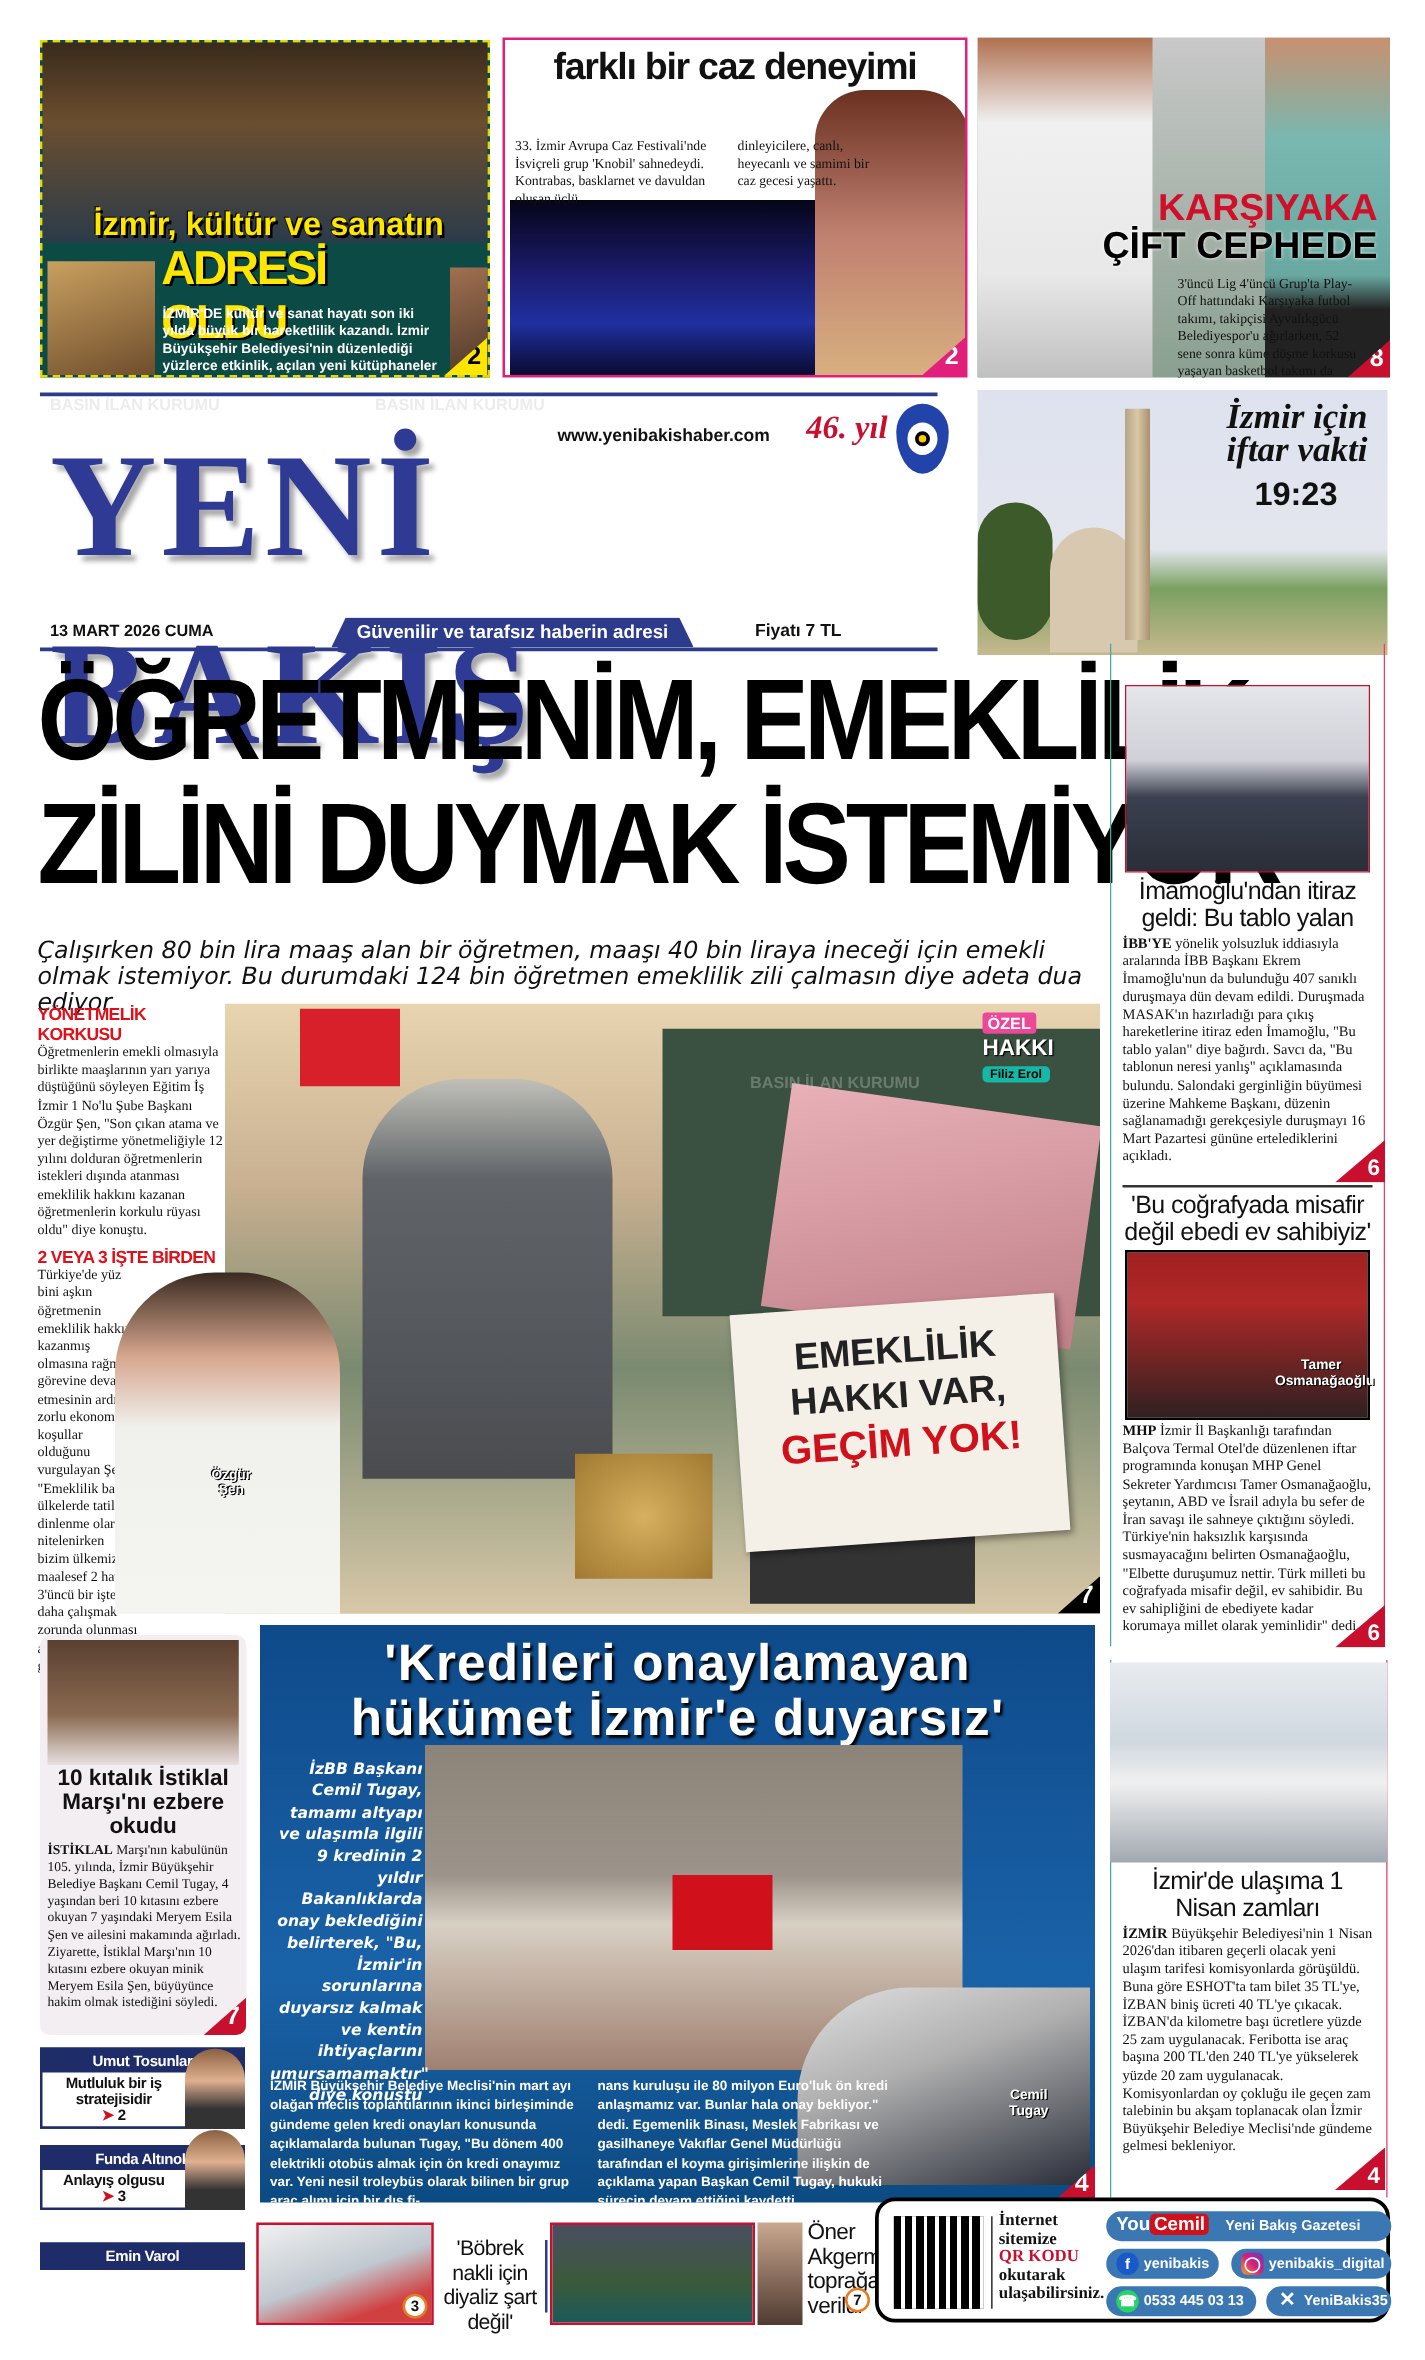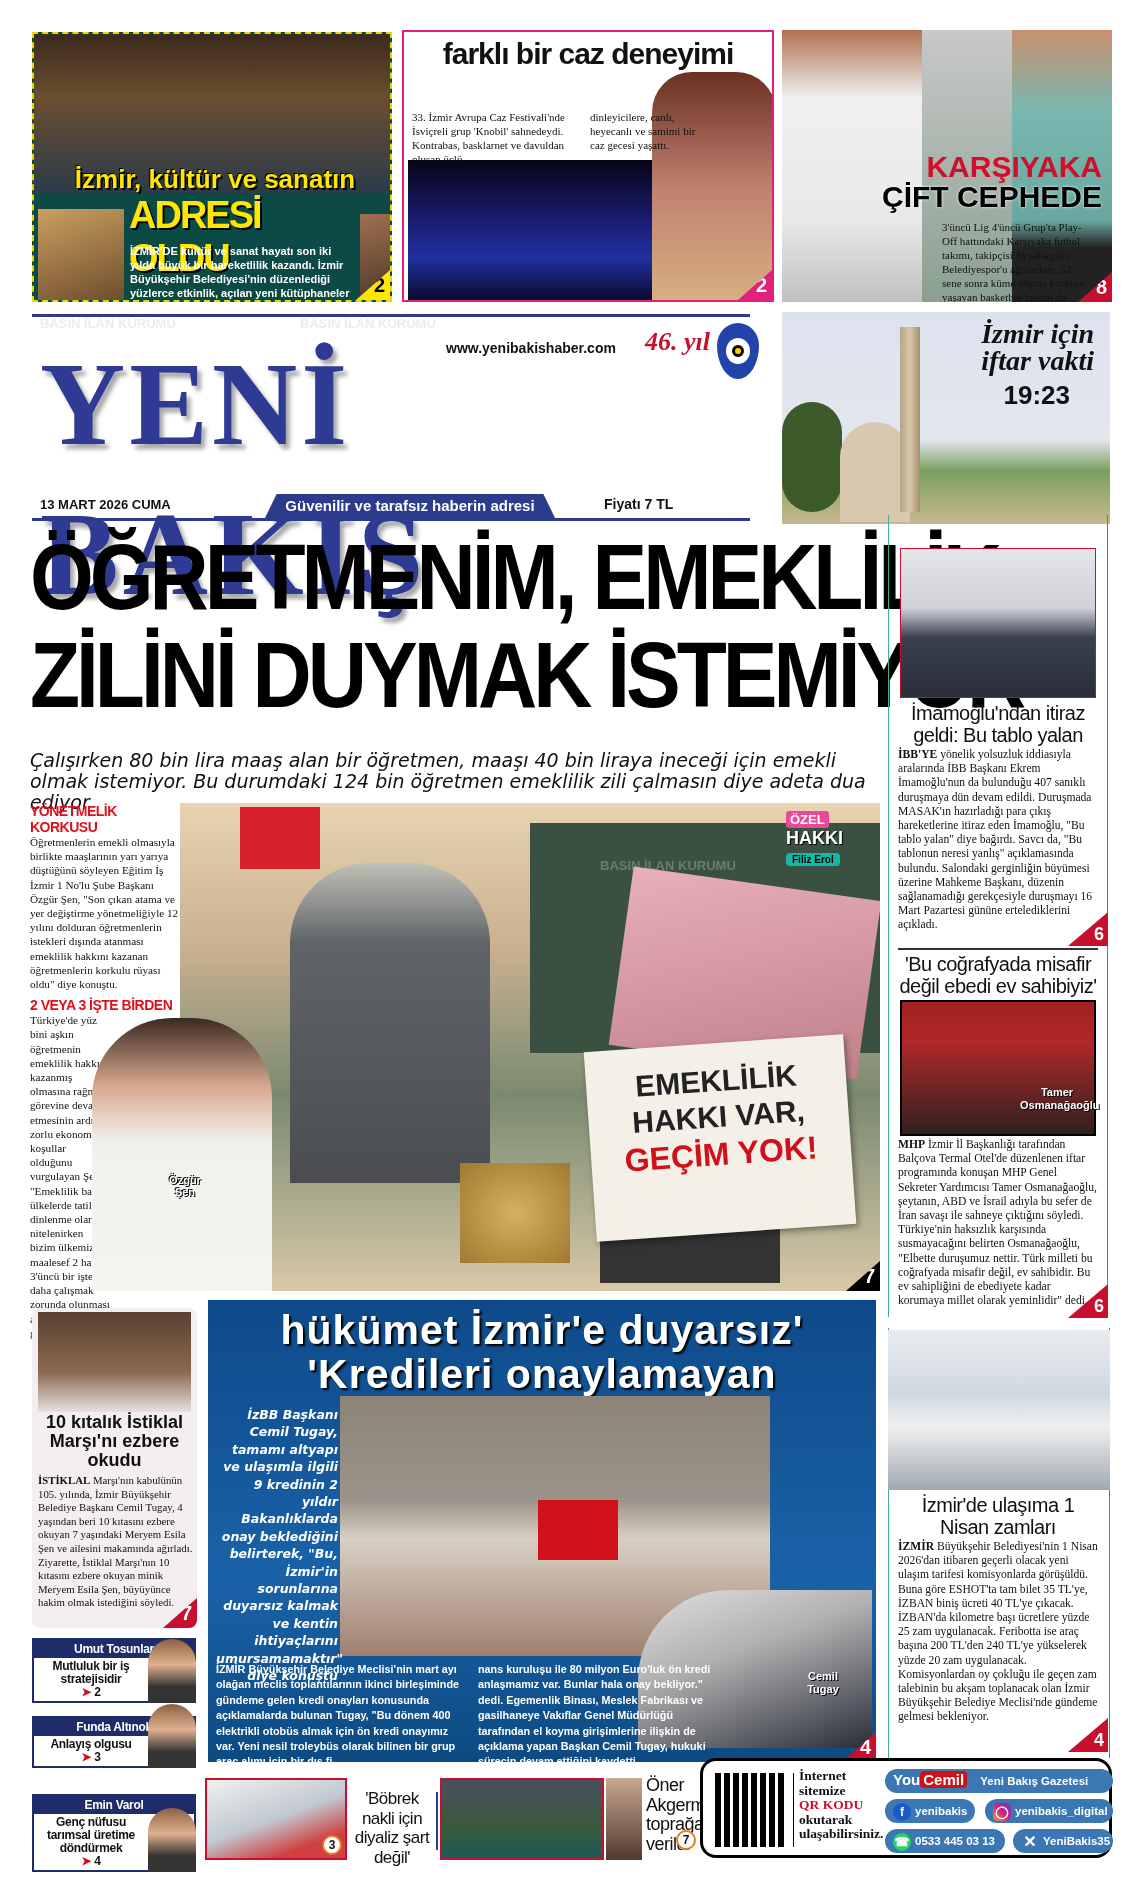--- a/index.html
+++ b/index.html
@@ -226,22 +226,22 @@
 
 <div id="istiklal" class="abs">
   <div class="photo img"></div>
   <div class="abs hd">10 kıtalık İstiklal Marşı'nı ezbere okudu</div>
   <div class="abs tx"><b>İSTİKLAL</b><span> Marşı'nın kabulünün 105. yılında, İzmir Büyükşehir Belediye Başkanı Cemil Tugay, 4 yaşından beri 10 kıtasını ezbere okuyan 7 yaşındaki Meryem Esila Şen ve ailesini makamında ağırladı. Ziyarette, İstiklal Marşı'nın 10 kıtasını ezbere okuyan minik Meryem Esila Şen, büyüyünce hakim olmak istediğini söyledi.</span></div>
   <div class="pagebadge" style="background:#c8102e">7</div>
 </div>
 
 <div id="kredi" class="abs">
   <div class="abs hd">
+    <div>'Kredileri onaylamayan</div>
     <div>hükümet İzmir'e duyarsız'</div>
-    <div>'Kredileri onaylamayan</div>
   </div>
   <div class="photo bld"></div>
   <div class="photo fl"></div>
   <div class="abs quote">İzBB Başkanı Cemil Tugay, tamamı altyapı ve ulaşımla ilgili 9 kredinin 2 yıldır Bakanlıklarda onay beklediğini belirterek, "Bu, İzmir'in sorunlarına duyarsız kalmak ve kentin ihtiyaçlarını umursamamaktır" diye konuştu</div>
   <div class="photo tug"></div>
   <div class="abs tl" style="width:50px">Cemil Tugay</div>
   <div class="abs c1">İZMİR Büyükşehir Belediye Meclisi'nin mart ayı olağan meclis toplantılarının ikinci birleşiminde gündeme gelen kredi onayları konusunda açıklamalarda bulunan Tugay, "Bu dönem 400 elektrikli otobüs almak için ön kredi onayımız var. Yeni nesil troleybüs olarak bilinen bir grup araç alımı için bir dış fi-</div>
   <div class="abs c2">nans kuruluşu ile 80 milyon Euro'luk ön kredi anlaşmamız var. Bunlar hala onay bekliyor." dedi. Egemenlik Binası, Meslek Fabrikası ve gasilhaneye Vakıflar Genel Müdürlüğü tarafından el koyma girişimlerine ilişkin de açıklama yapan Başkan Cemil Tugay, hukuki sürecin devam ettiğini kaydetti.</div>
   <div class="pagebadge" style="background:#c8102e">4</div>
 </div>
@@ -265,25 +265,20 @@
 <div class="colm" style="top:1716px">
   <div class="nm">Funda Altınok</div>
   <div class="bd">
     <div>Anlayış olgusu</div>
     <div><span class="arr">➤</span> <span>3</span></div>
     <div class="face"></div>
   </div>
 </div>
 <div class="colm" style="top:1794px">
   <div class="nm">Emin Varol</div>
-  <div class="bd">
-    <div>Genç nüfusu tarımsal üretime döndürmek</div>
-    <div><span class="arr">➤</span> <span>4</span></div>
-    <div class="face"></div>
-  </div>
 </div>
 
 <div id="bob-img" class="abs">
   <div class="circ" style="right:3px;bottom:3px">3</div>
 </div>
 <div id="bob-t" class="abs">'Böbrek nakli için diyaliz şart değil'</div>
 <div class="abs" style="left:436px;top:1792px;width:2px;height:58px;background:#2d3b8c"></div>
 <div id="oner-img" class="abs"></div>
 <div id="oner-img2" class="abs"></div>
 <div id="oner-t" class="abs">Öner Akgerman toprağa verildi</div>

